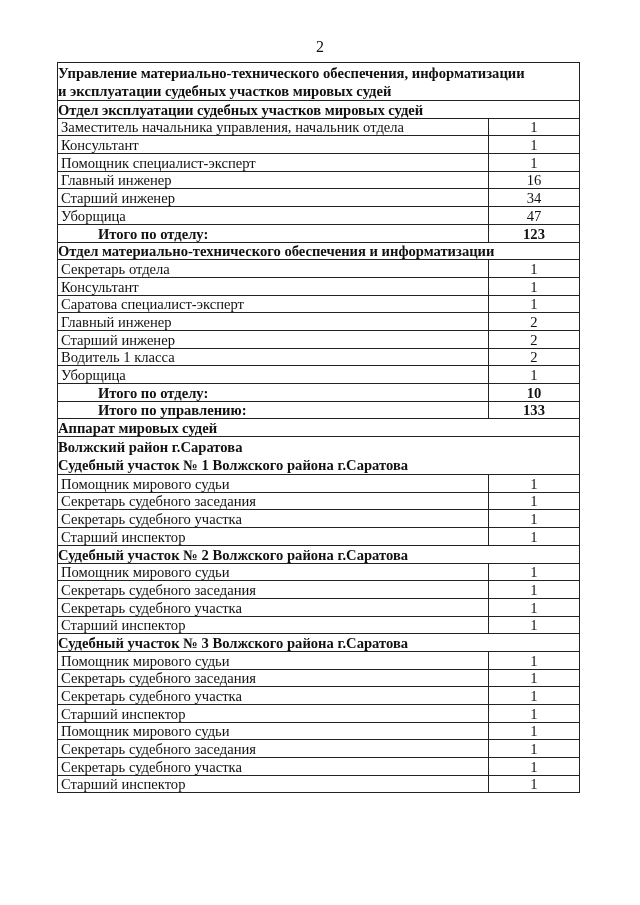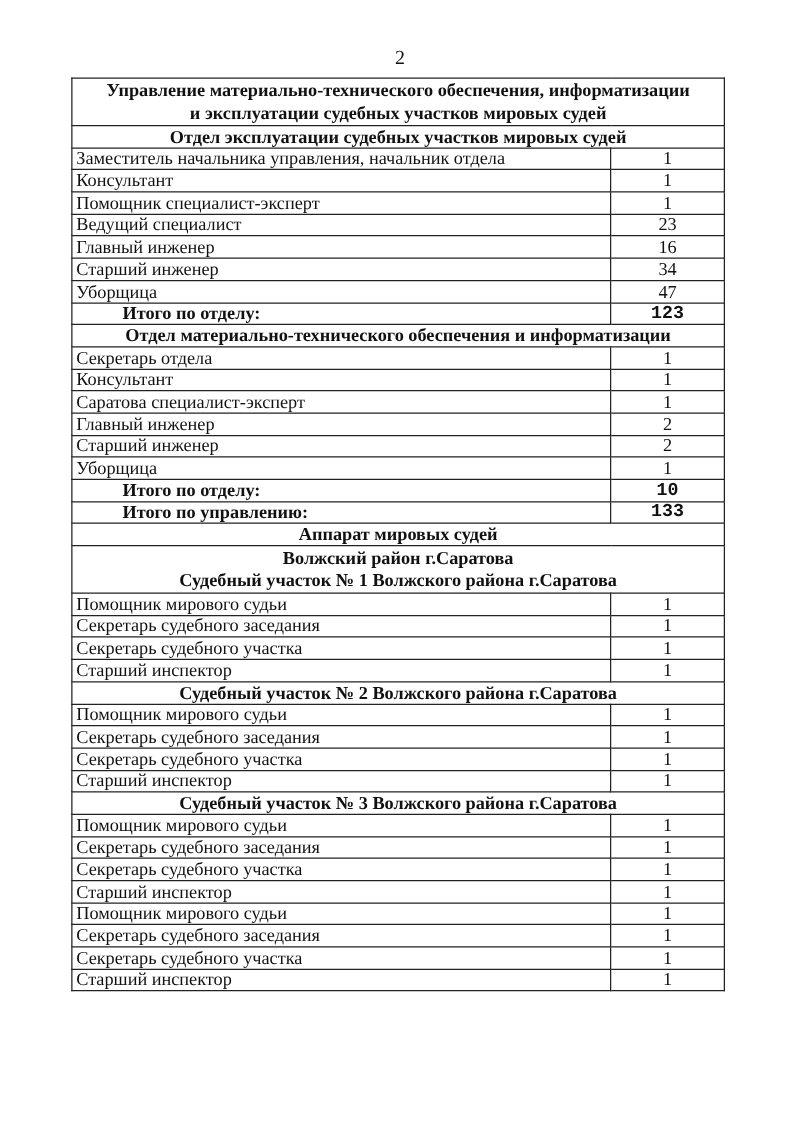--- a/index.html
+++ b/index.html
@@ -22,25 +22,25 @@
   table.staff td {
     border: 1.3px solid #222;
     padding: 0 0 0 3px;
     height: 16.7px;
     vertical-align: bottom;
     white-space: nowrap;
     overflow: hidden;
   }
   table.staff td.val { text-align: center; padding: 0; }
   table.staff td.head {
-    text-align: center; font-weight: bold; padding: 0;
+    font-weight: bold; padding: 0;
   }
   table.staff td.head.multi { line-height: 18px; padding-top: 1px; }
   table.staff td.total { font-weight: bold; padding-left: 40px; }
-  table.staff td.val.total-val { font-weight: bold; padding-left: 0; font-family: Liberation Mono, monospace; }
+  table.staff td.val.total-val { font-weight: bold; padding-left: 0; }
 </style>
 </head>
 <body>
 
 <div class="page-number">2</div>
 
 <table class="staff">
   <colgroup>
       <col class="c-name">
       <col class="c-val">
@@ -62,24 +62,20 @@
       </tr>
     <tr>
         <td>Консультант</td>
         <td class="val">1</td>
       </tr>
     <tr>
         <td>Помощник специалист-эксперт</td>
         <td class="val">1</td>
       </tr>
     <tr>
-        <td>Ведущий специалист</td>
-        <td class="val">23</td>
-      </tr>
-    <tr>
         <td>Главный инженер</td>
         <td class="val">16</td>
       </tr>
     <tr>
         <td>Старший инженер</td>
         <td class="val">34</td>
       </tr>
     <tr>
         <td>Уборщица</td>
         <td class="val">47</td>
@@ -103,20 +99,24 @@
     <tr>
         <td>Саратова специалист-эксперт</td>
         <td class="val">1</td>
       </tr>
     <tr>
         <td>Главный инженер</td>
         <td class="val">2</td>
       </tr>
     <tr>
         <td>Старший инженер</td>
+        <td class="val">2</td>
+      </tr>
+    <tr>
+        <td>Водитель 1 класса</td>
         <td class="val">2</td>
       </tr>
     <tr>
         <td>Уборщица</td>
         <td class="val">1</td>
       </tr>
     <tr>
         <td class="total">Итого по отделу:</td>
         <td class="val total-val">10</td>
       </tr>

